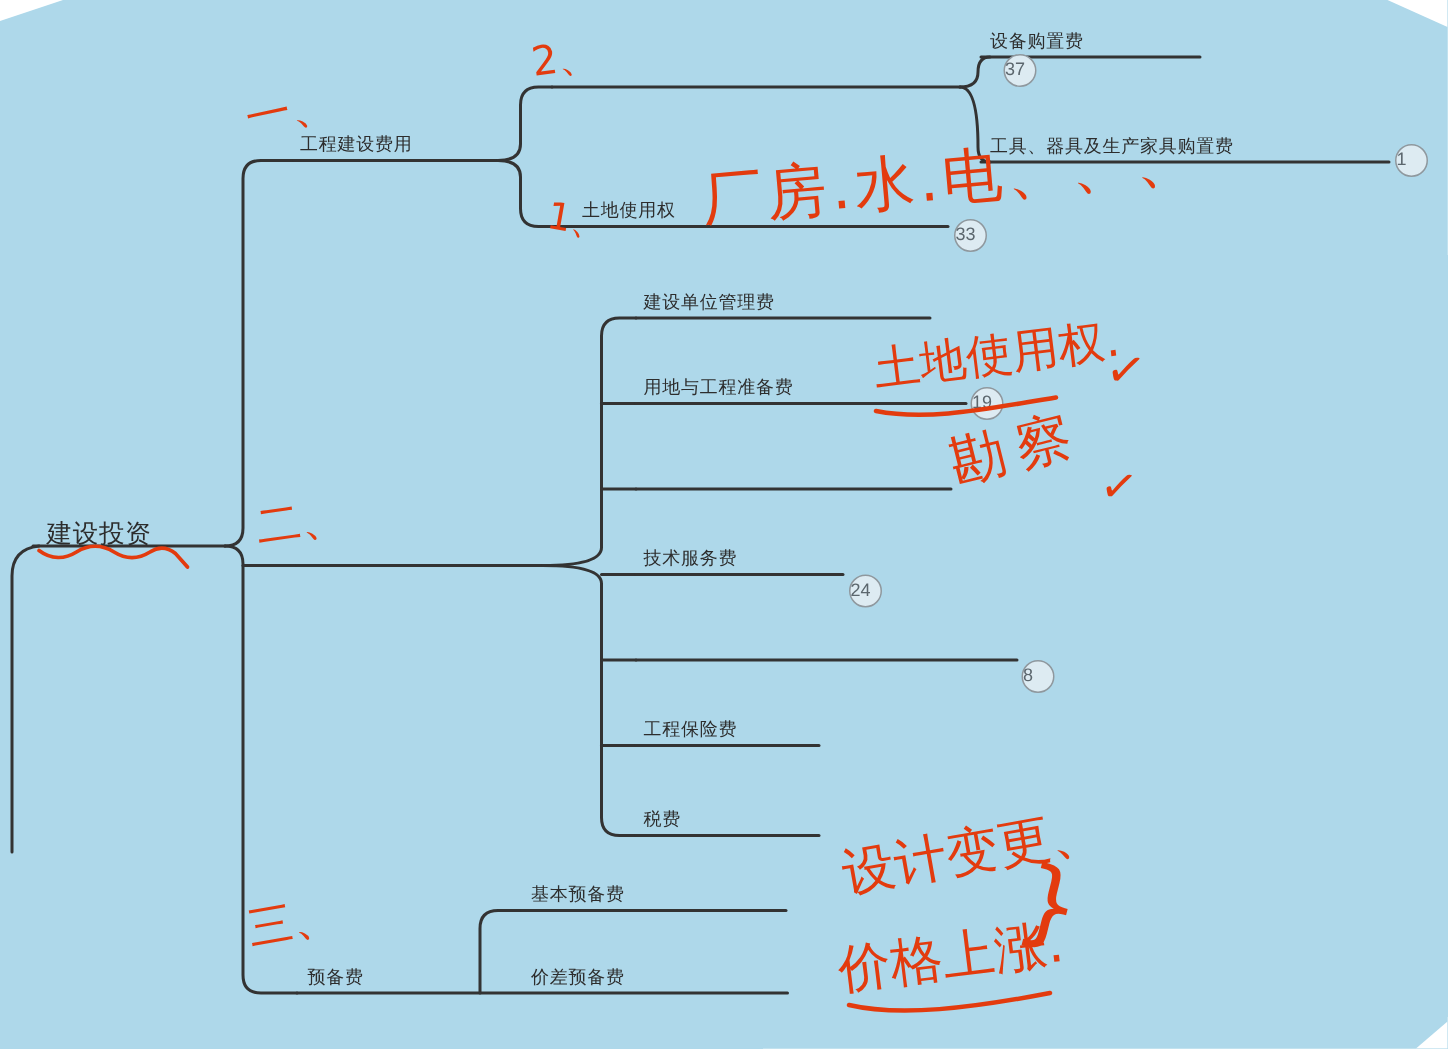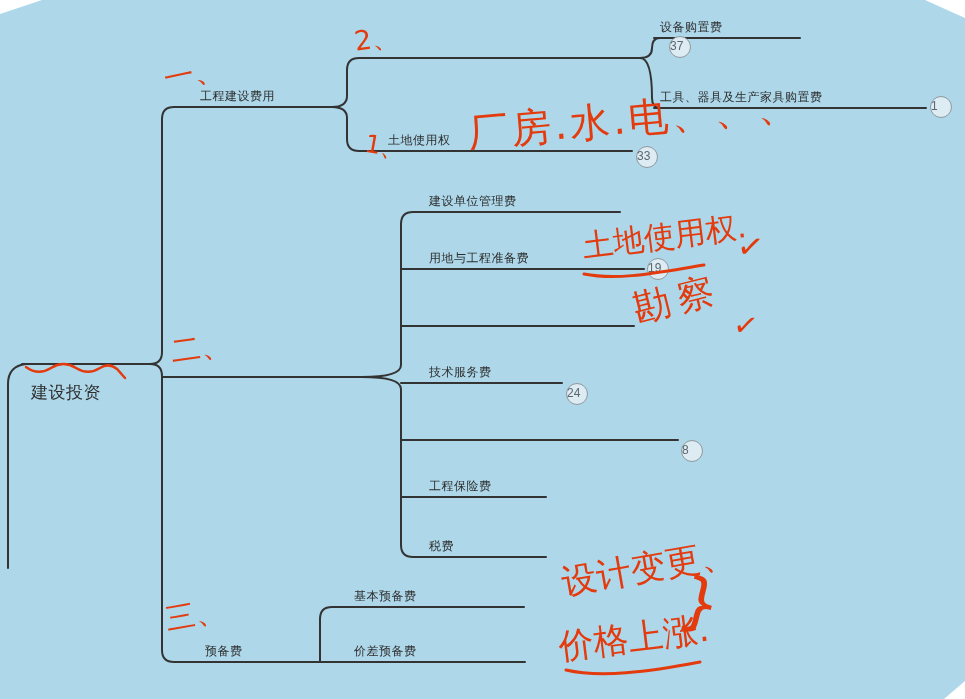--- a/index.html
+++ b/index.html
@@ -8,21 +8,21 @@
     background:var(--background,#aed8ea);
     overflow:hidden;
     font-family:"Liberation Sans","DejaVu Sans",sans-serif;
   }
   svg.layer{position:absolute;left:0;top:0;pointer-events:none;}
   .node{
     position:absolute;white-space:nowrap;
     font-size:12px;color:var(--node-text,#2d2d2d);
     letter-spacing:0.5px;
   }
-  .node.root{font-size:17px;margin-top:37px;}
+  .node.root{font-size:17px;}
   .badge{
     position:absolute;width:22px;height:22px;border-radius:50%;
     border:1.5px solid var(--badge-border,#8f989e);
     background:var(--badge-fill,#ddebf2);
     color:var(--badge-text,#5c676e);
     font-size:12px;line-height:19px;text-align:left;
     box-sizing:border-box;
   }
   .ink{
     position:absolute;color:var(--ink,#e33b0e);white-space:nowrap;

